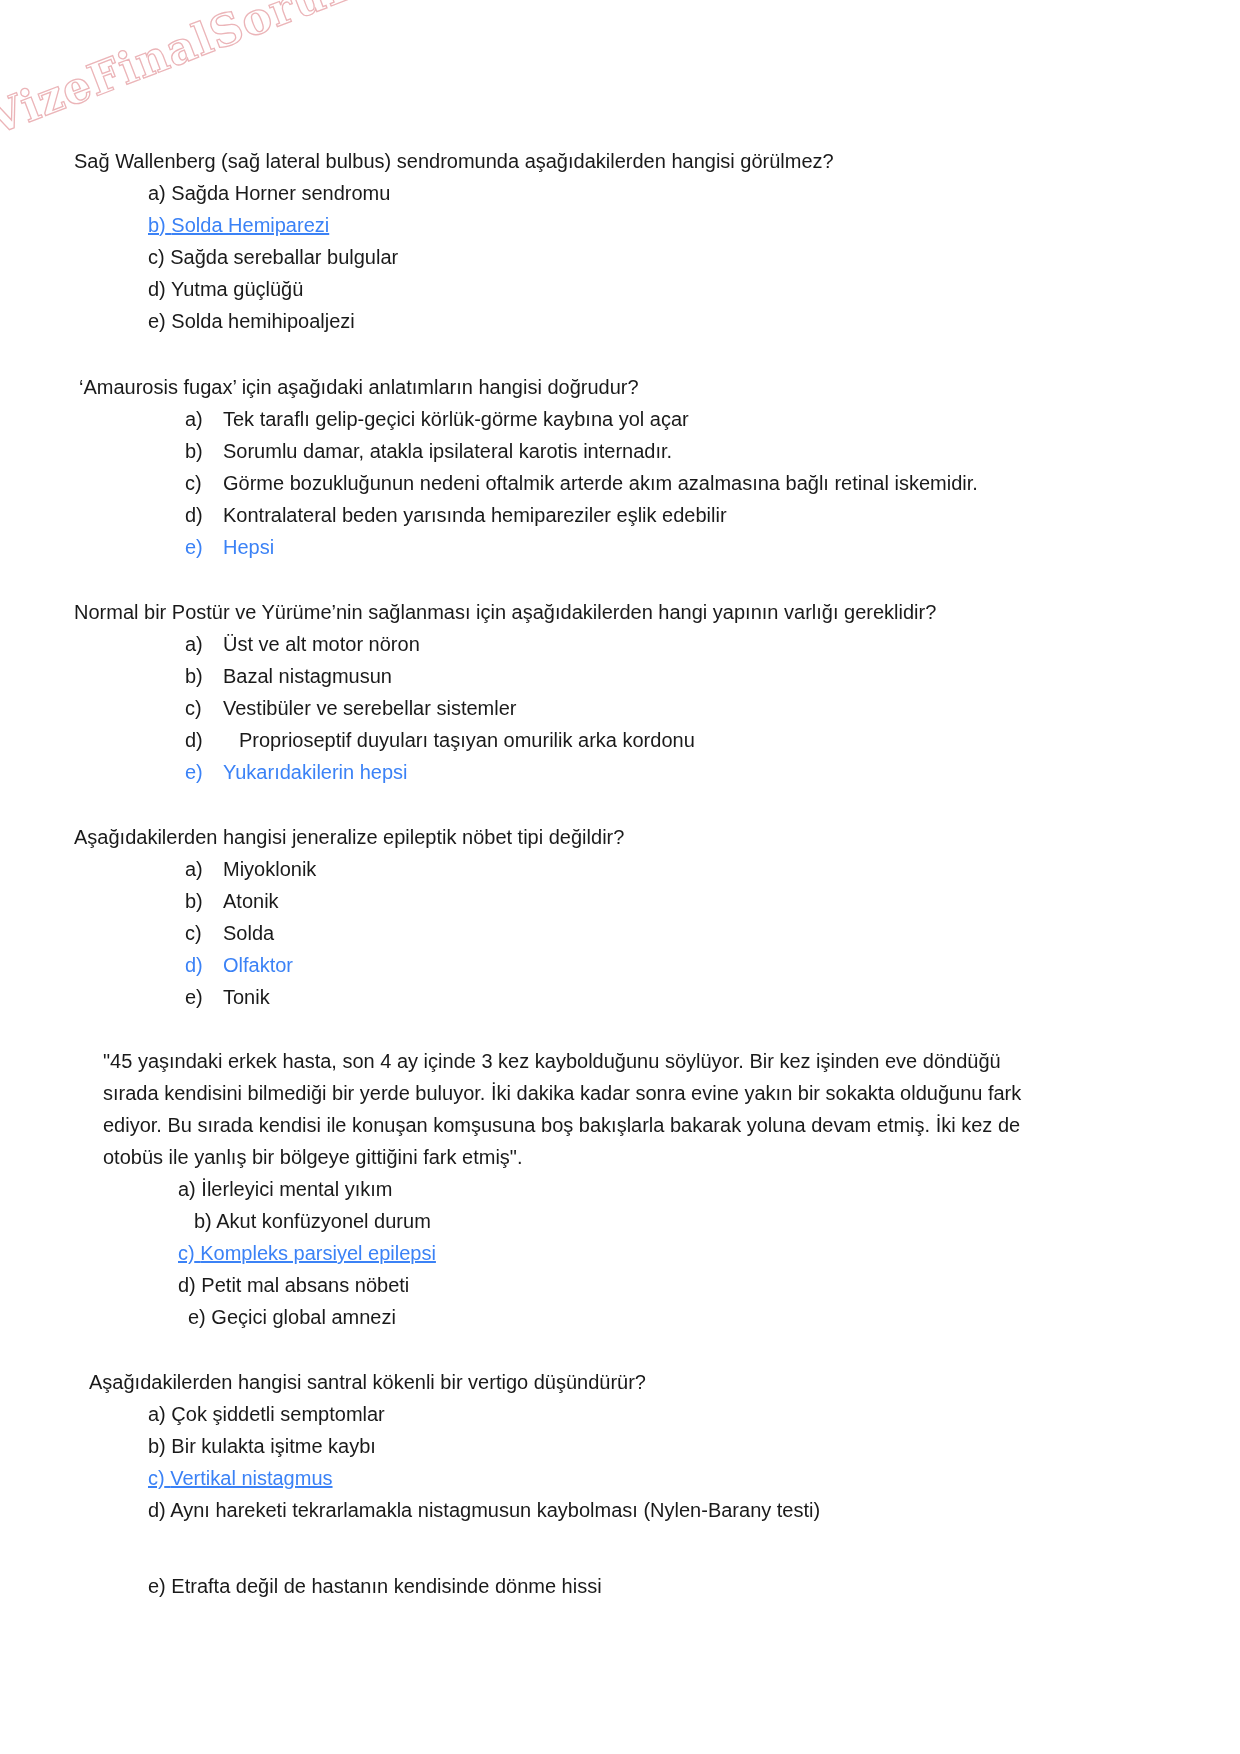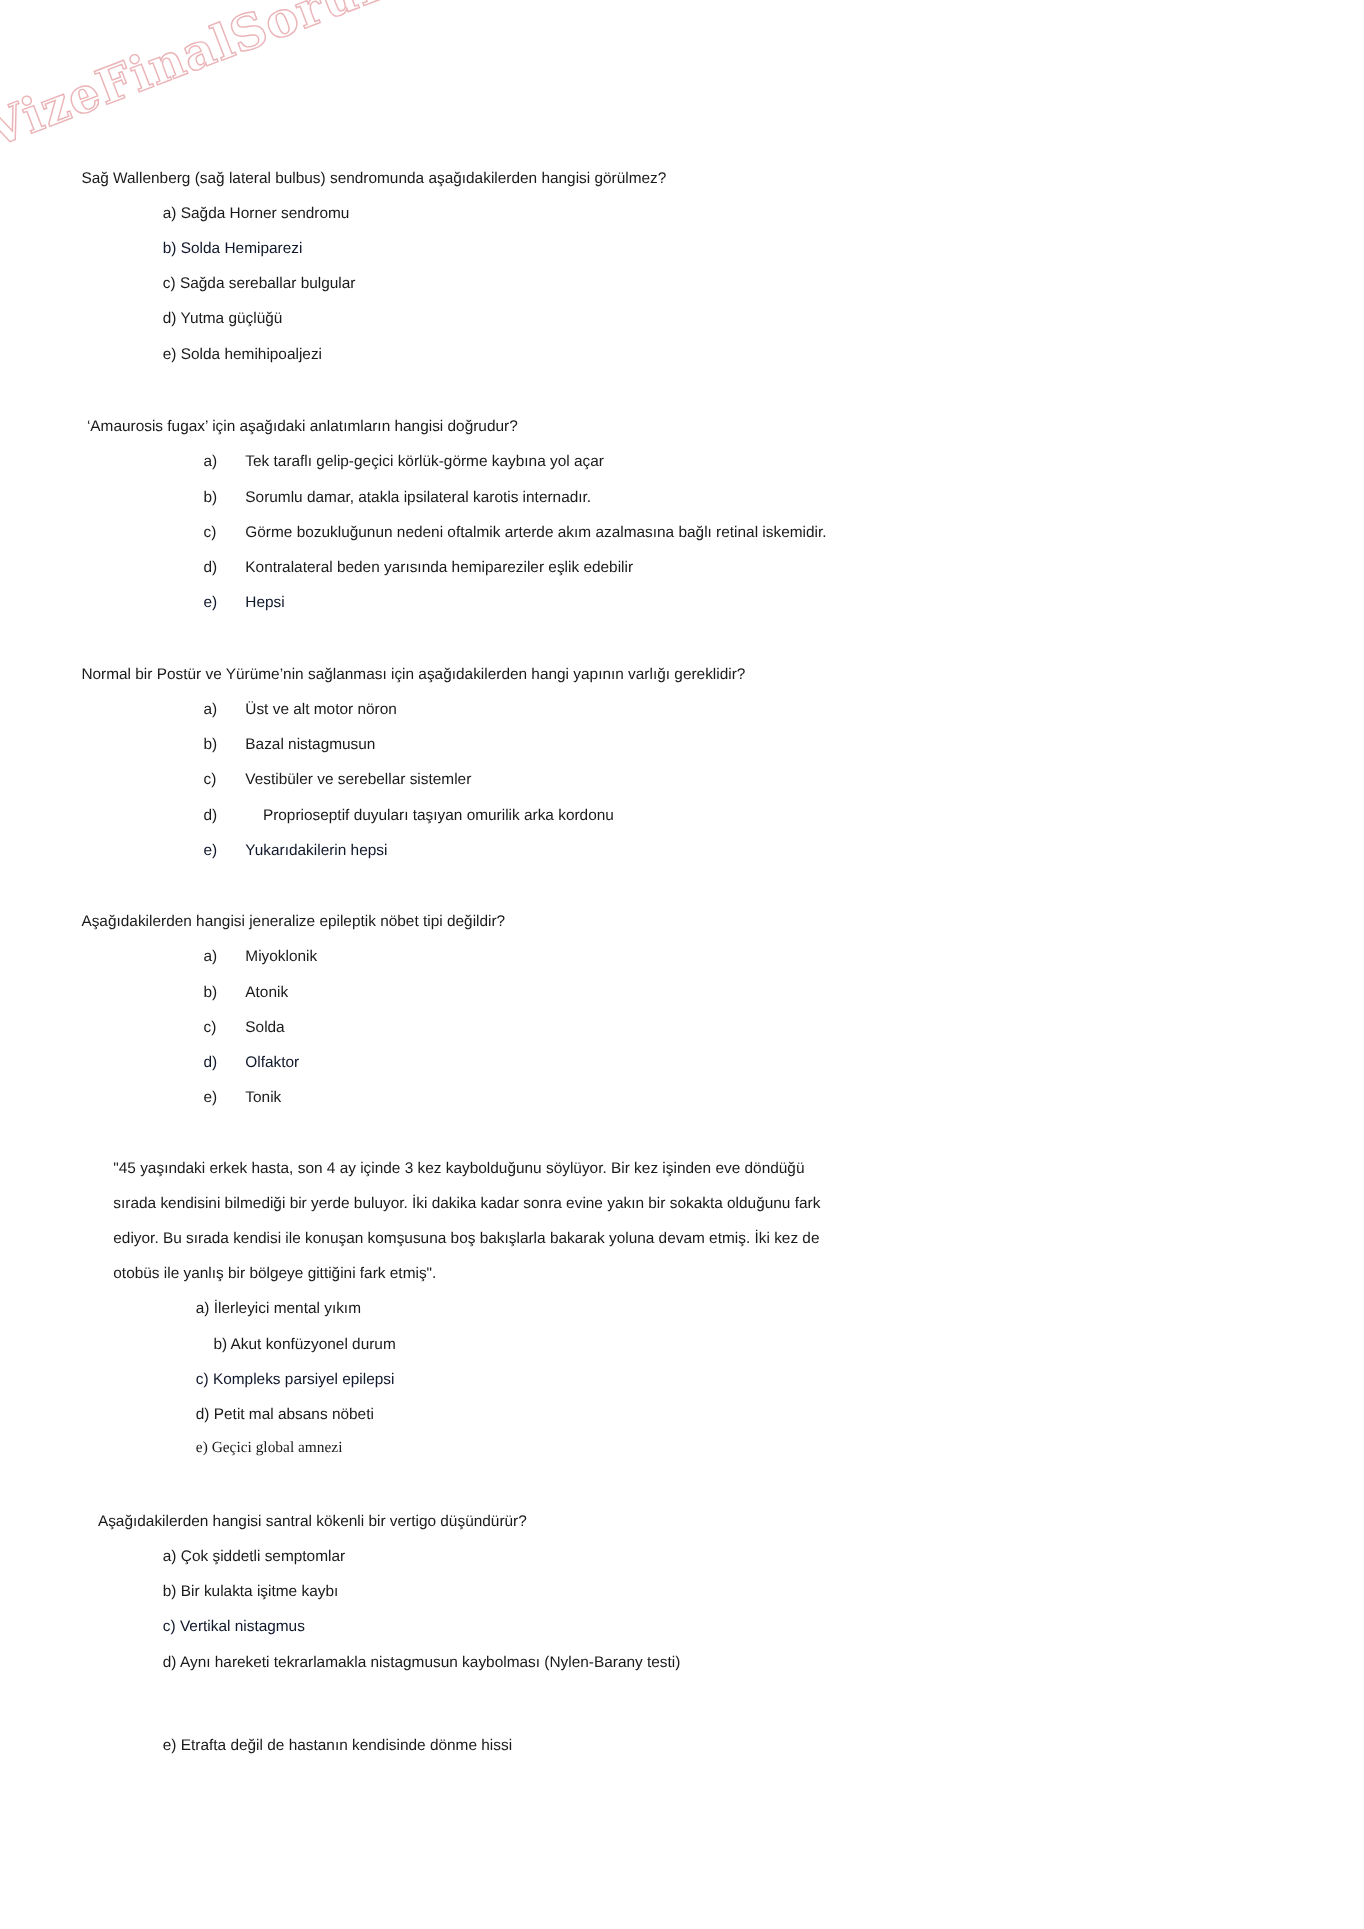--- a/index.html
+++ b/index.html
@@ -1,19 +1,19 @@
 <!DOCTYPE html>
 <html><head>
 <meta charset="utf-8">
 <style>
   html, body { margin: 0; padding: 0; background: #ffffff; }
   body { width: 1240px; height: 1754px; position: relative; overflow: hidden;
          font-family: "Liberation Sans", "DejaVu Sans", sans-serif; color: #1a1a1a; }
-  .line { position: absolute; font-size: 14px; line-height: 28px; white-space: nowrap; }
-  .red { color: #0f172a; }
+  .line { position: absolute; font-size: 20px; line-height: 28px; white-space: nowrap; }
+  .red { color: #3b82f6; text-decoration: underline; }
   .opt-letter { position: absolute; left: 0; }
   .opt-text { position: absolute; }
   .watermark {
     position: absolute; left: -10px; top: 95px;
     font-family: "DejaVu Serif", serif; font-weight: bold; font-size: 44px;
     color: transparent; -webkit-text-stroke: 1.3px #e8a8ac;
     transform: rotate(-21deg); transform-origin: left center; white-space: nowrap;
     letter-spacing: 1px; opacity: 0.85;
   }
 </style>
@@ -105,21 +105,21 @@
 
 <div>
   <div class="line" style="left:103px; top:1047px;">"45 yaşındaki erkek hasta, son 4 ay içinde 3 kez kaybolduğunu söylüyor. Bir kez işinden eve döndüğü</div>
   <div class="line" style="left:103px; top:1079px;">sırada kendisini bilmediği bir yerde buluyor. İki dakika kadar sonra evine yakın bir sokakta olduğunu fark</div>
   <div class="line" style="left:103px; top:1111px;">ediyor. Bu sırada kendisi ile konuşan komşusuna boş bakışlarla bakarak yoluna devam etmiş. İki kez de</div>
   <div class="line" style="left:103px; top:1143px;">otobüs ile  yanlış bir bölgeye gittiğini fark etmiş".</div>
   <div class="line" style="left:178px; top:1175px;"><span>a)</span> <span>İlerleyici mental yıkım</span></div>
   <div class="line" style="left:194px; top:1207px;"><span>b)</span> <span>Akut konfüzyonel durum</span></div>
   <div class="line red" style="left:178px; top:1239px;"><span>c)</span> <span>Kompleks parsiyel epilepsi</span></div>
   <div class="line" style="left:178px; top:1271px;"><span>d)</span> <span>Petit mal absans nöbeti</span></div>
-  <div class="line" style="left:178px; top:1303px;font-family:Liberation Serif, serif;"><span>e)</span> <span>Geçici global amnezi</span></div>
+  <div class="line" style="left:188px; top:1303px;"><span>e)</span> <span>Geçici global amnezi</span></div>
 </div>
 
 <div>
   <div class="line" style="left:89px; top:1368px;">Aşağıdakilerden hangisi santral  kökenli bir vertigo düşündürür?</div>
   <div class="line" style="left:148px; top:1400px;"><span>a)</span> <span>Çok  şiddetli semptomlar</span></div>
   <div class="line" style="left:148px; top:1432px;"><span>b)</span> <span>Bir kulakta işitme kaybı</span></div>
   <div class="line red" style="left:148px; top:1464px;"><span>c)</span> <span>Vertikal nistagmus</span></div>
   <div class="line" style="left:148px; top:1496px;"><span>d)</span> <span>Aynı hareketi tekrarlamakla nistagmusun kaybolması (Nylen-Barany testi)</span></div>
   <div class="line" style="left:148px; top:1528px;margin-top:44px;"><span>e)</span> <span>Etrafta  değil de hastanın kendisinde dönme hissi</span></div>
 </div>

